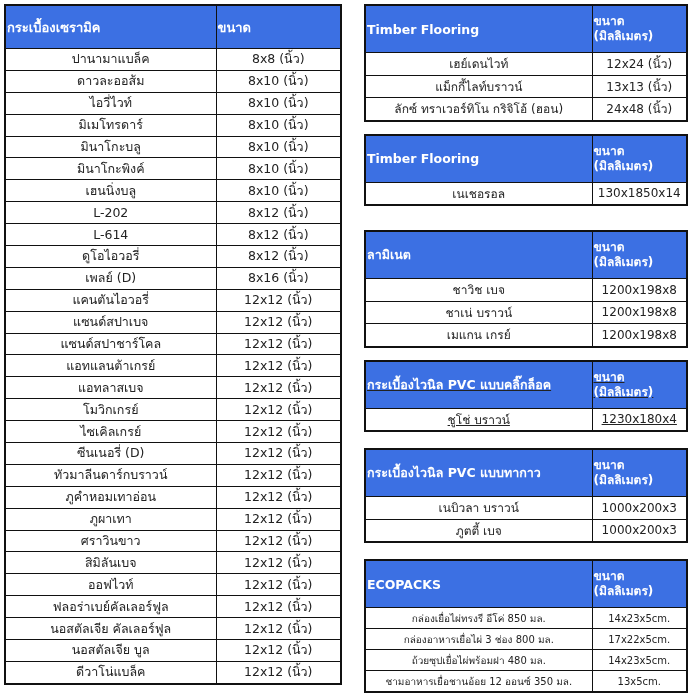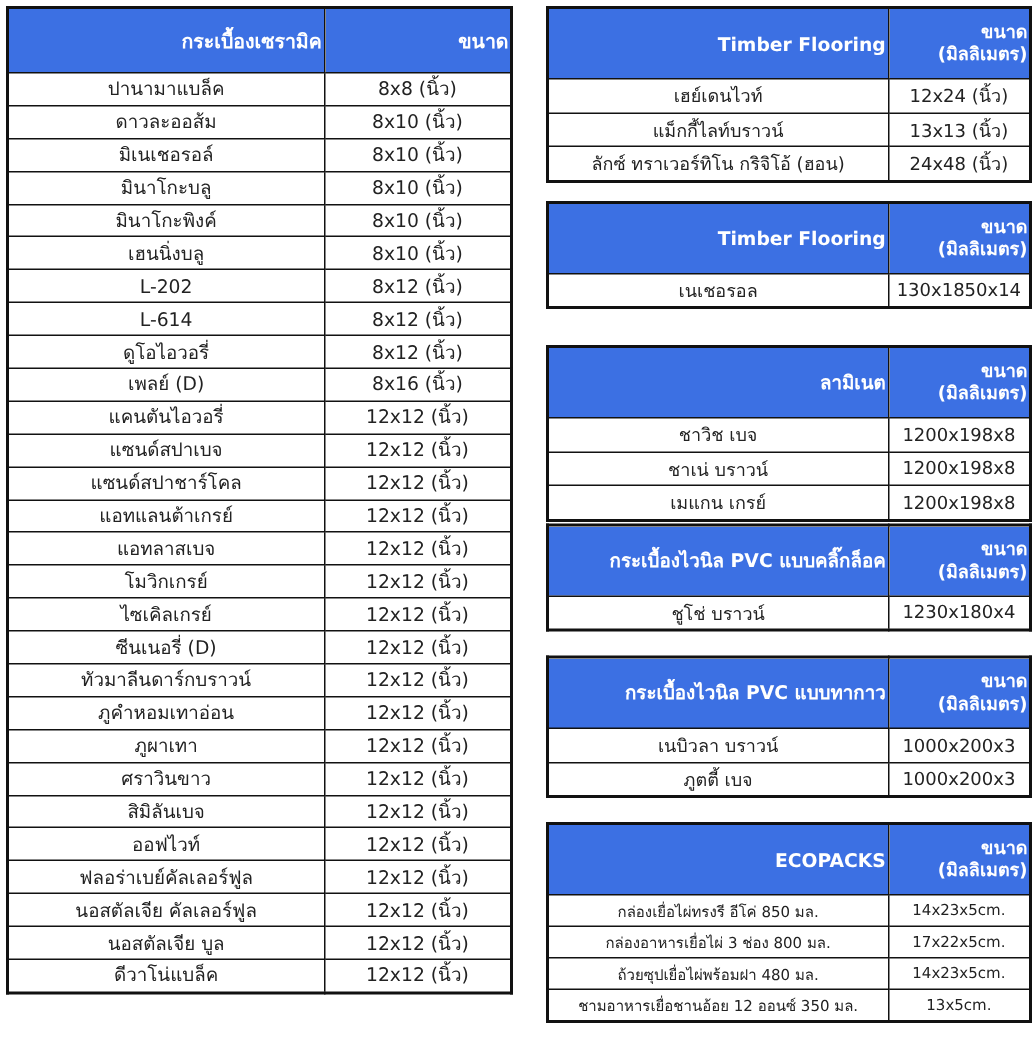--- a/index.html
+++ b/index.html
@@ -19,21 +19,21 @@
   .layout{display:flex;padding:4px 3px 0 4px;box-sizing:border-box;}
   .left-col{width:336px;flex:none;}
   .right-col{width:322px;flex:none;margin-left:24px;display:block;}
 
   table{border-collapse:collapse;table-layout:fixed;background:var(--row-bg);}
   th,td{border:1px solid var(--border);overflow:hidden;white-space:nowrap;}
   table{border:2px solid var(--border);}
 
   th{
     background:var(--header-bg);color:var(--header-text);
-    font-weight:bold;text-align:right;vertical-align:middle;
+    font-weight:bold;text-align:left;vertical-align:middle;
     font-size:13px;
   }
   td{
     text-align:center;vertical-align:middle;
     font-size:12.5px;color:var(--row-text);padding:0 2px;
   }
 
   
   .left-table{width:336px;}
   .left-table th{height:40px;}
@@ -47,21 +47,21 @@
   .spec-table td{height:21.5px;}
   .spec-table .col-name{width:227px;}
   .spec-table .col-size{width:95px;}
   .spec-table .size-line{line-height:1.25;font-size:12px;}
   .spec-table tbody td{font-size:12px;}
 
   
   .spec-table:nth-of-type(1){margin-top:0;}
   .spec-table:nth-of-type(2){margin-top:12px;}
   .spec-table:nth-of-type(3){margin-top:24px;}
-  .spec-table:nth-of-type(4){margin-top:1px;}
+  .spec-table:nth-of-type(4){margin-top:12px;text-decoration:underline;}
   .spec-table:nth-of-type(5){margin-top:16px;}
   .spec-table:nth-of-type(6){margin-top:16px;}
   .spec-table:nth-of-type(6) td{height:20px;font-size:10px;}
 </style>
 </head>
 <body>
 
 <div class="layout">
 
   <div class="left-col">
@@ -81,21 +81,25 @@
       <tbody>
           <tr>
             <td>ปานามาแบล็ค</td>
             <td>8x8 (นิ้ว)</td>
           </tr>
           <tr>
             <td>ดาวละออส้ม</td>
             <td>8x10 (นิ้ว)</td>
           </tr>
           <tr>
-            <td>มิเนเชอรอล์</td>
+            <td>ไอวี่ไวท์</td>
+            <td>8x10 (นิ้ว)</td>
+          </tr>
+          <tr>
+            <td>มิเมโทรดาร์</td>
             <td>8x10 (นิ้ว)</td>
           </tr>
           <tr>
             <td>มินาโกะบลู</td>
             <td>8x10 (นิ้ว)</td>
           </tr>
           <tr>
             <td>มินาโกะพิงค์</td>
             <td>8x10 (นิ้ว)</td>
           </tr>

